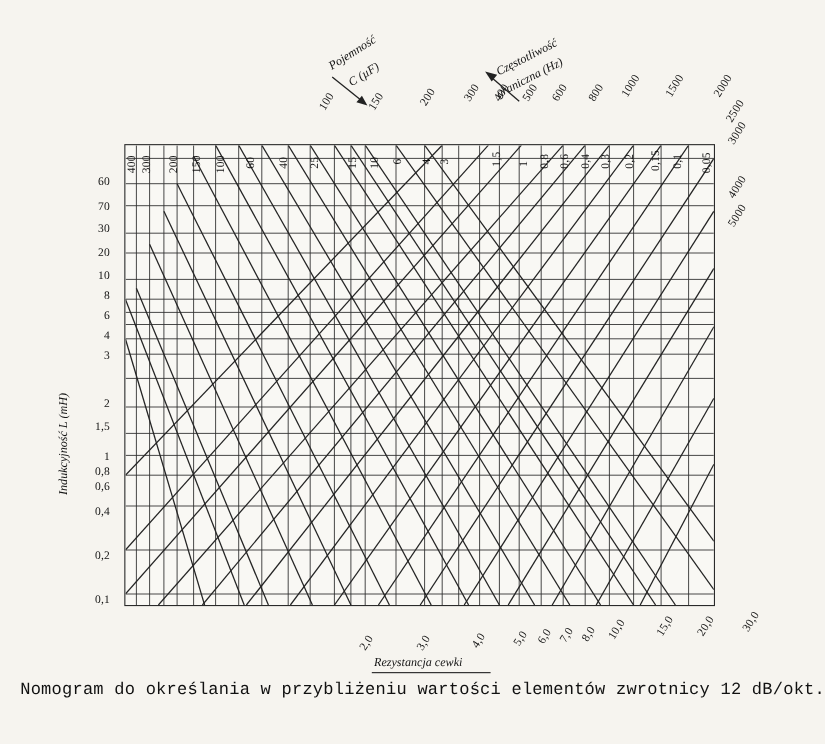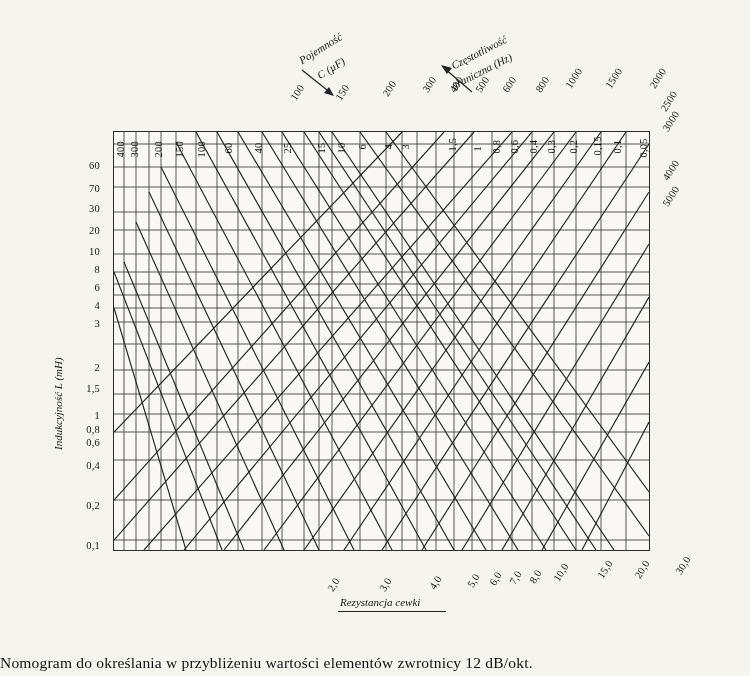--- a/index.html
+++ b/index.html
@@ -55,26 +55,25 @@
   }
   .tilt-title2{
     transform:rotate(-27deg);
     transform-origin:0 50%;
   }
 
   .caption{
     position:absolute;
     left:0; right:0;
     top:618px;
-    text-align:left;
+    text-align:right;
     font-size:15.5px;
-    font-family:Liberation Serif, serif;
+    font-family:Liberation Mono, monospace;
     color:#111;
     letter-spacing:0.2px;
-    margin-top:36px;
   }
 
   .underline{
     position:absolute;
     background:#222;
     height:1px;
   }
 
   .arrow{position:absolute;}
 </style>

